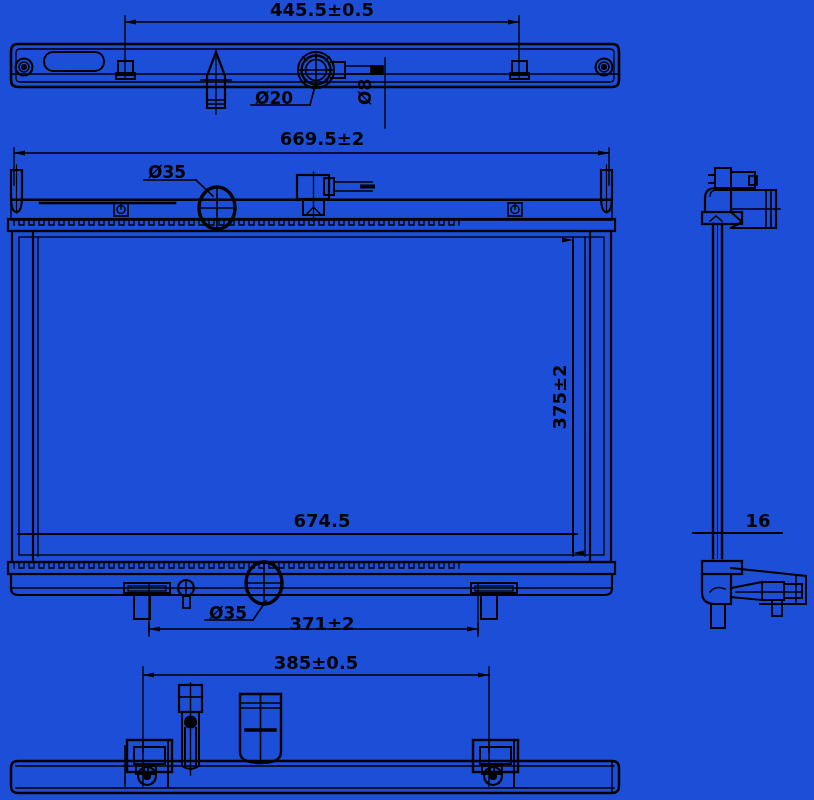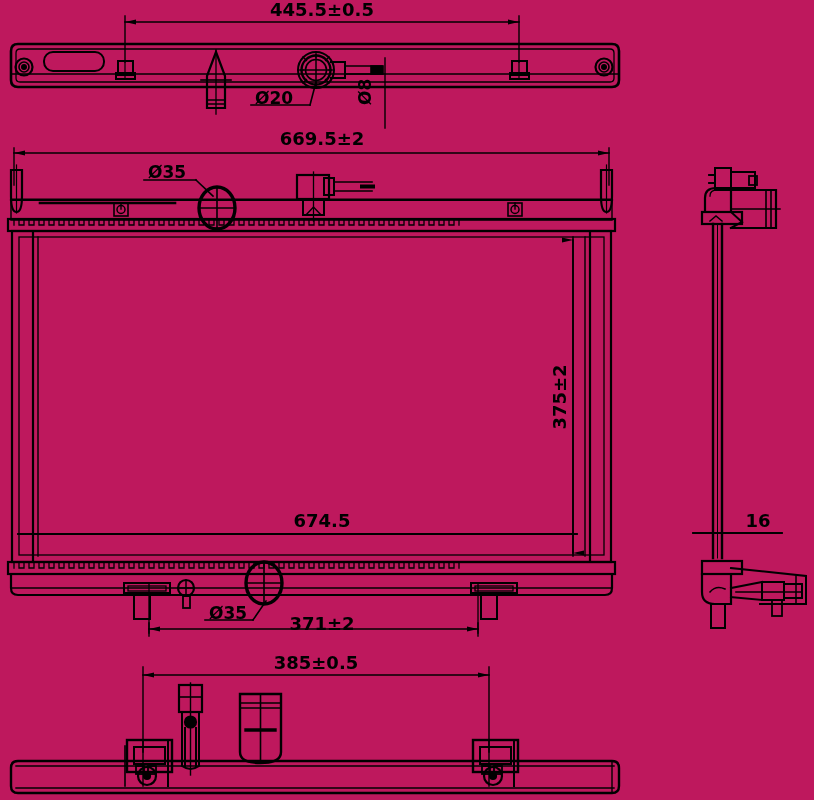--- a/index.html
+++ b/index.html
@@ -1,18 +1,18 @@
 <!DOCTYPE html>
 <html><head>
 <meta charset="utf-8">
 <style>
   html,body{margin:0;padding:0;background:#ffffff;}
   body{width:814px;height:800px;overflow:hidden;
        font-family:"DejaVu Sans","Liberation Sans",sans-serif;}
-  #sheet{position:relative;width:814px;height:800px;background:#be185d;text-align:center;}
+  #sheet{position:relative;width:814px;height:800px;background:#1d4ed8;text-align:center;}
   svg{display:block;}
   .dimtext{font-family:"DejaVu Sans","Liberation Sans",sans-serif;
            font-weight:700;fill:#000;}
 </style>
 </head>
 <body>
 
 <div id="sheet">
 <svg width="814" height="800" viewBox="0 0 814 800" shape-rendering="geometricPrecision">
 

